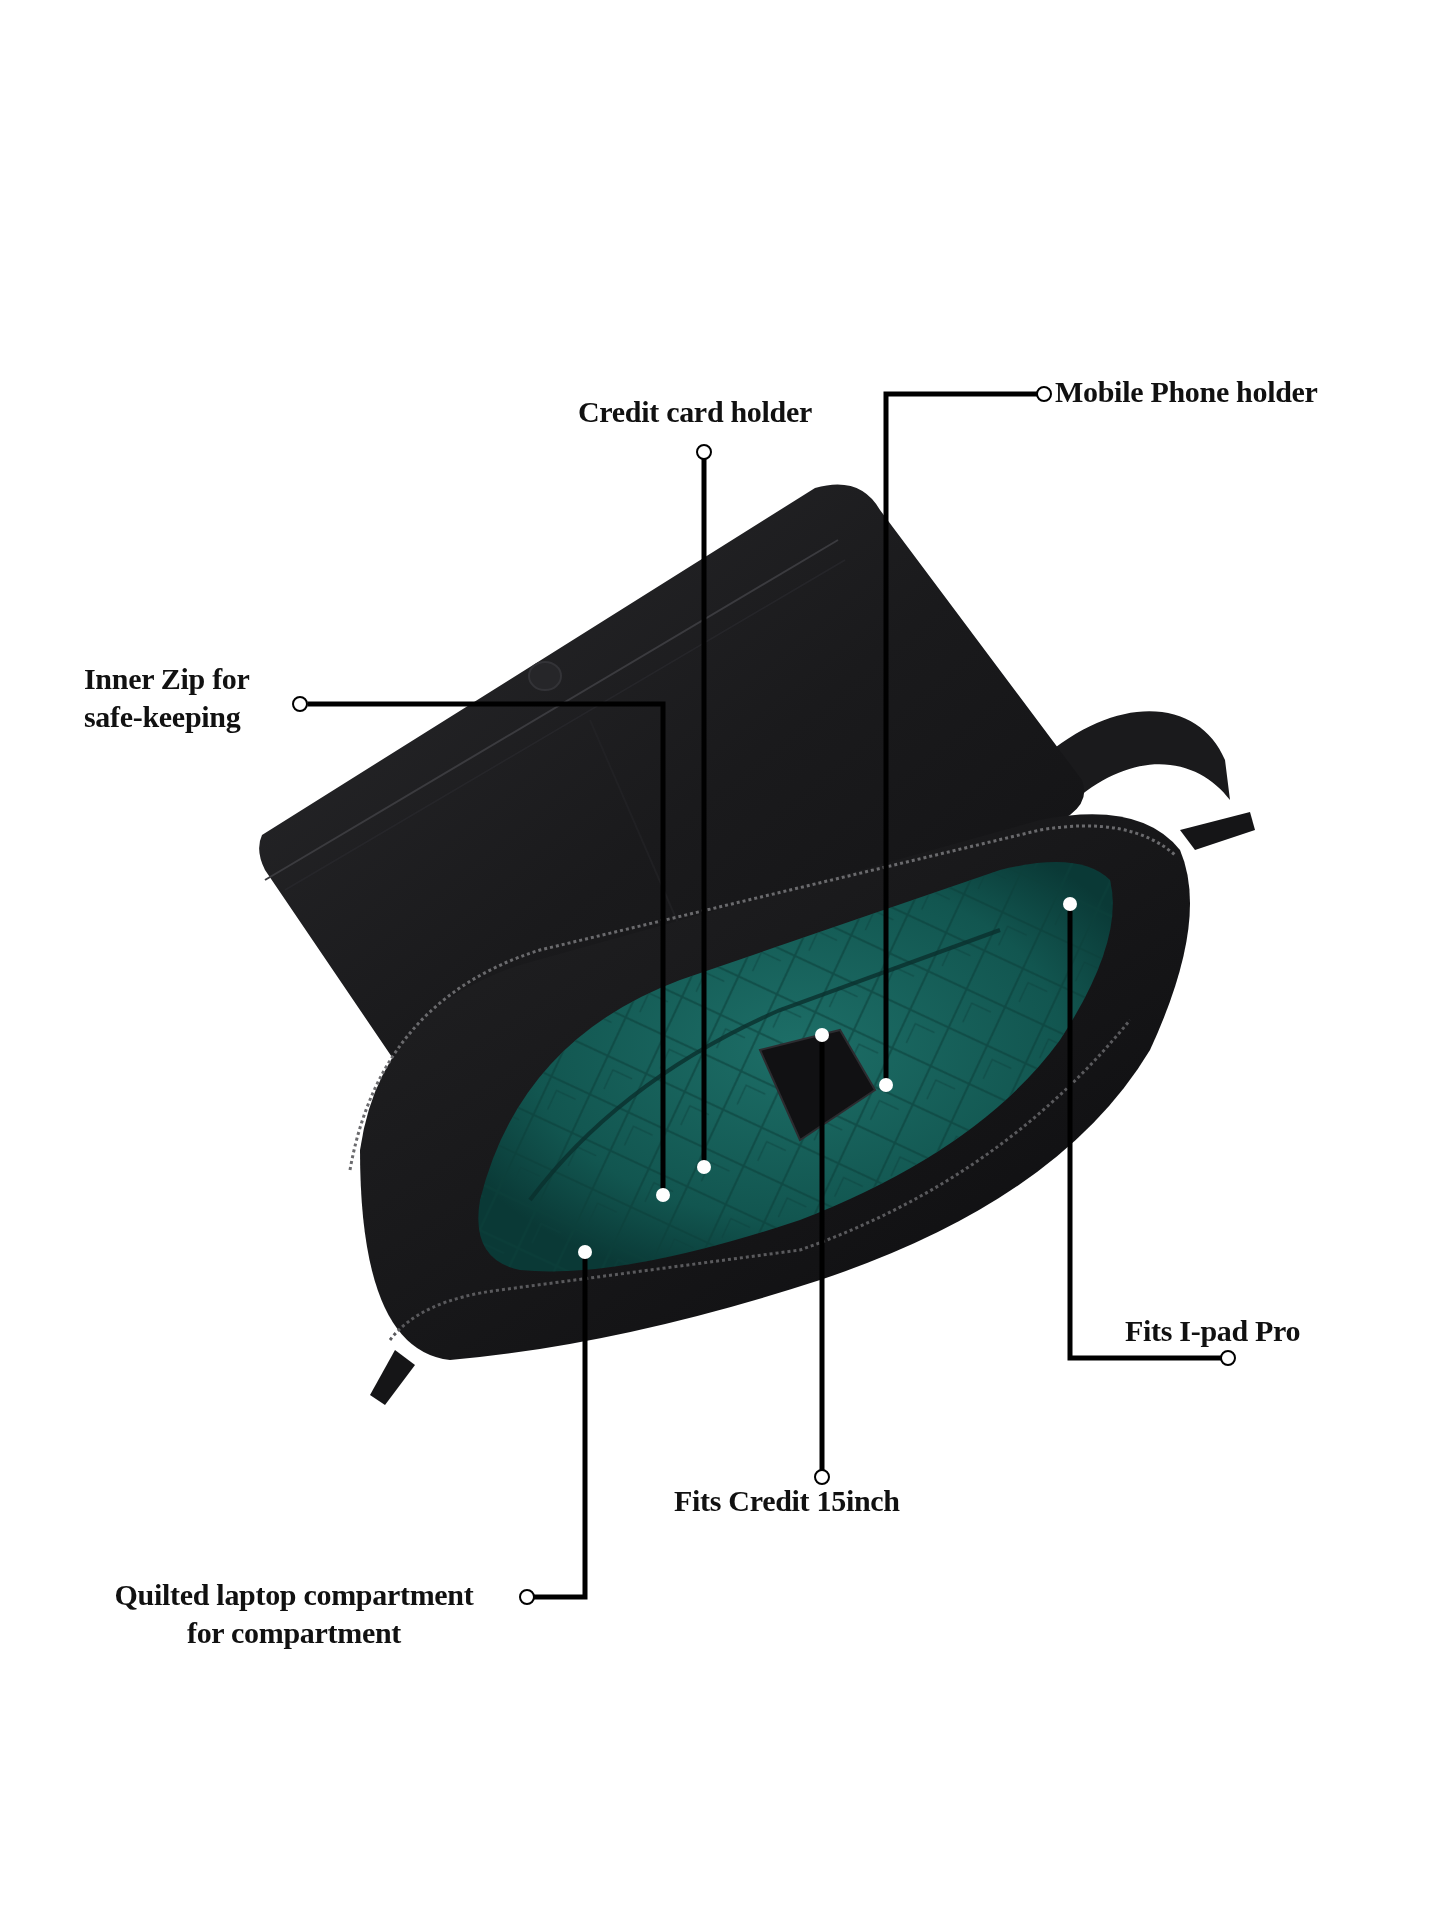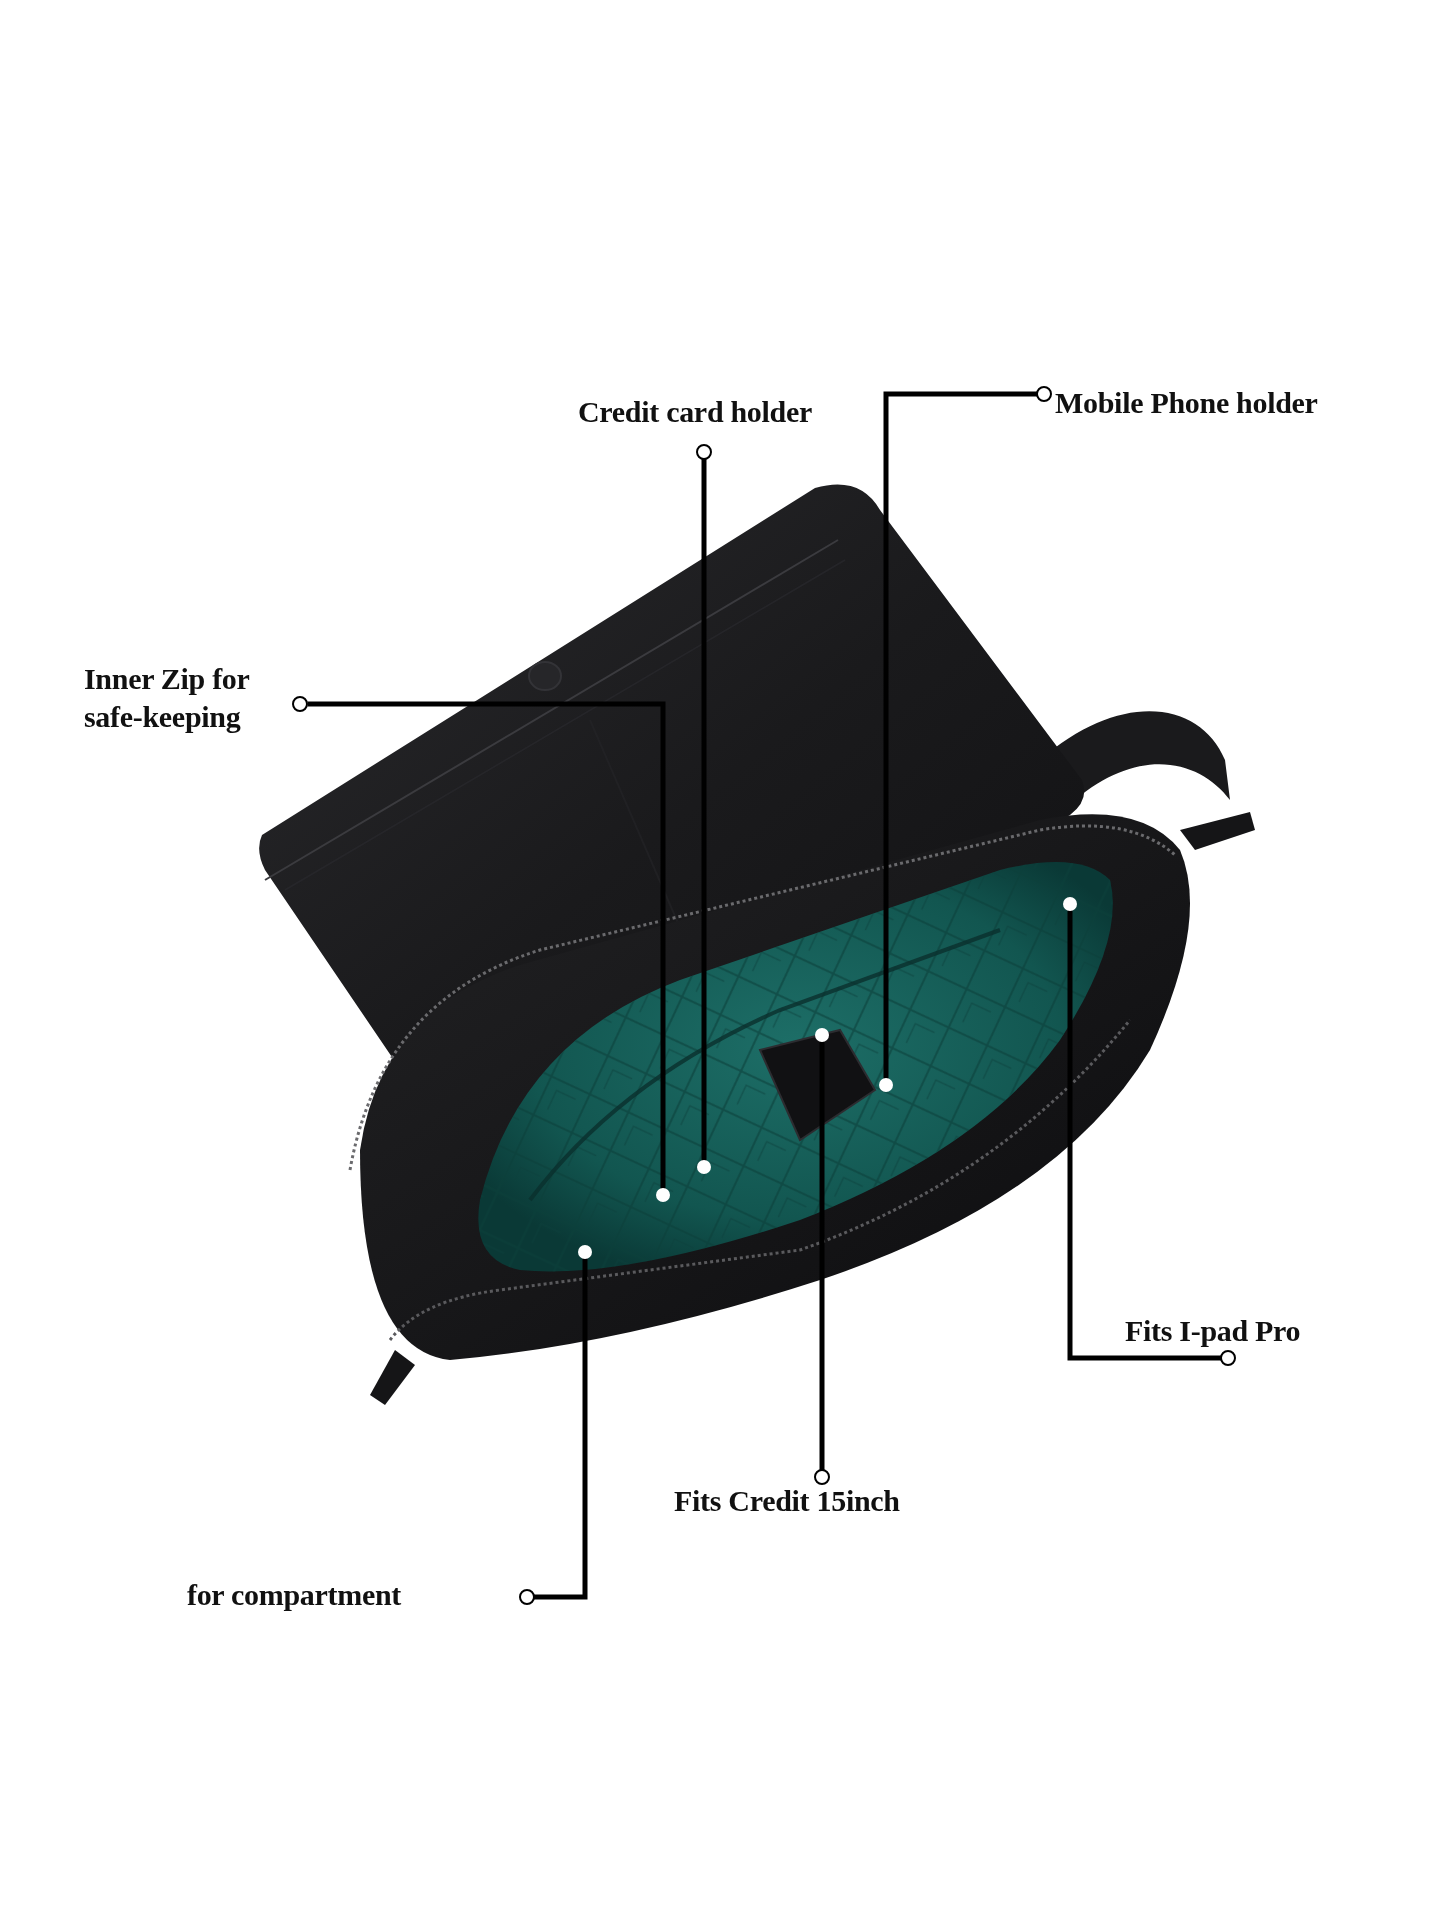--- a/index.html
+++ b/index.html
@@ -102,34 +102,35 @@
       <circle cx="1070" cy="904" r="7"></circle>
       <circle cx="822" cy="1035" r="7"></circle>
       <circle cx="585" cy="1252" r="7"></circle>
     </g>
   </svg>
 
   <div class="label center" style="left:560px; top:393px; width:270px;">
     <span>Credit card holder</span>
   </div>
 
-  <div class="label" style="left:1055px; top:384px;">
+  <div class="label" style="left:1055px; top:373px;">
     <span>Mobile Phone holder</span>
   </div>
 
   <div class="label" style="left:84px; top:660px;">
     <div>Inner Zip for</div>
     <div>safe-keeping</div>
   </div>
 
   <div class="label" style="left:1125px; top:1312px;">
     <span>Fits I-pad Pro</span>
   </div>
 
   <div class="label" style="left:674px; top:1482px;">
     <span>Fits Credit 15inch</span>
   </div>
 
   <div class="label center" style="left:84px; top:1576px; width:420px;">
+    <div>Quilted laptop compartment</div>
     <div>for compartment</div>
   </div>
 
 </div>
 
 </body></html>

